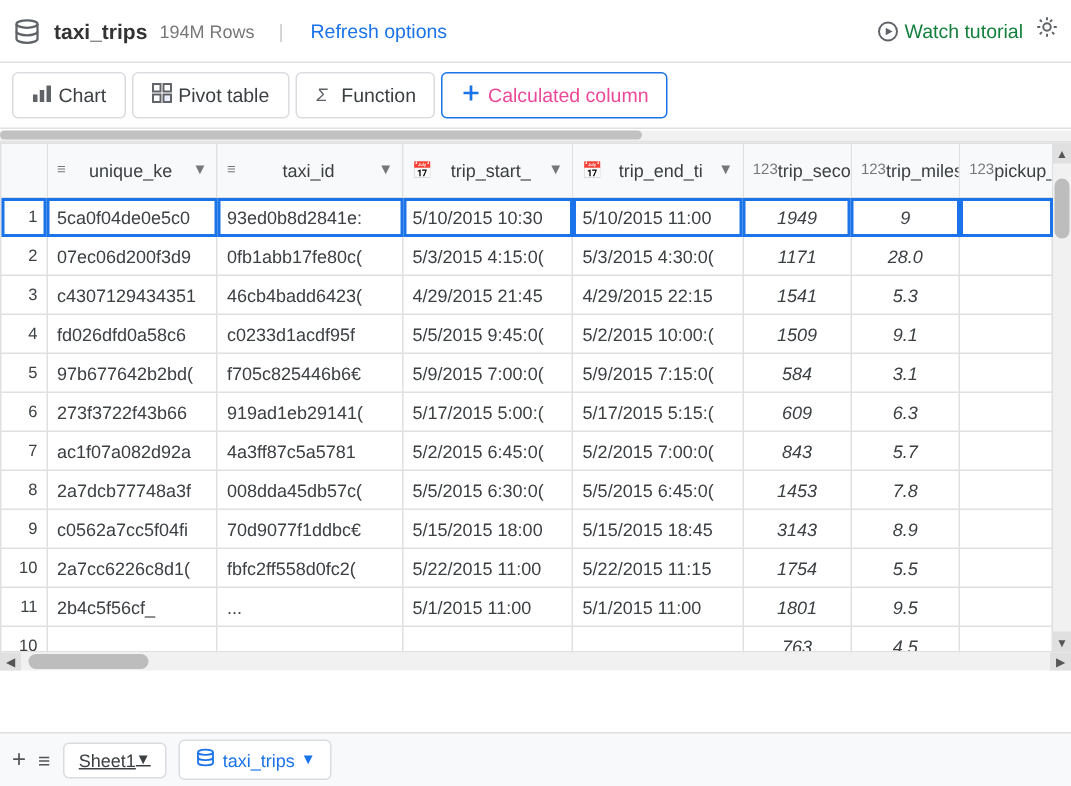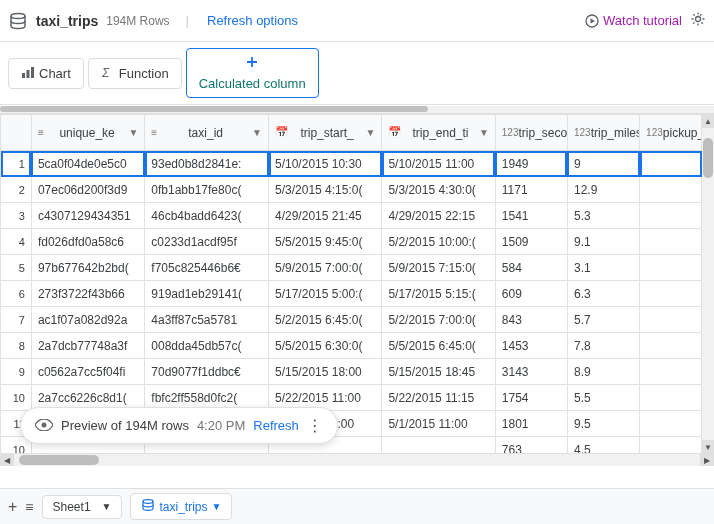--- a/index.html
+++ b/index.html
@@ -37,21 +37,21 @@
       font-size: 13px;
       font-weight: 400;
       cursor: pointer;
       background: none;
       border: none;
       padding: 4px 6px;
     }
     .header-spacer { flex: 1; }
     .watch-tutorial-btn {
       display: flex; align-items: center; gap: 4px;
-      font-size: 13px; color: #a21caf;
+      font-size: 13px; color: #15803d;
       background: none; border: none; cursor: pointer;
     }
     .send-feedback-btn {
       display: flex; align-items: center; gap: 4px;
       font-size: 13px; color: #555;
       background: none; border: none; cursor: pointer;
     }
     .settings-btn {
       background: none; border: none; cursor: pointer;
       color: #555; font-size: 16px;
@@ -73,23 +73,22 @@
       border-radius: 4px;
       background: #fff;
       font-size: 13px;
       color: #3c4043;
       cursor: pointer;
       white-space: nowrap;
       justify-content: center;
     }
     .toolbar-btn-icon { font-size: 14px; }
     .toolbar-btn.add-col {
-      color: #0f766e;
+      color: #ec4899;
       border-color: #1a73e8;
-      flex-direction: column;
     }
 
     
     .scrollbar-area {
       height: 8px;
       background: #f1f1f1;
       border-bottom: 1px solid #e0e0e0;
       position: relative;
     }
     .scrollbar-thumb {
@@ -128,21 +127,22 @@
     }
     .data-table td {
       border: 1px solid #e0e0e0;
       padding: 3px 6px;
       height: 26px;
       overflow: hidden;
       white-space: nowrap;
       color: #3c4043;
     }
     .data-table td.number {
-      text-align: left;
+      text-align: center;
+      font-style: italic;
     }
     .data-table tr:nth-child(even) td { background: #fff; }
     .data-table tr:nth-child(odd) td { background: #fff; }
     .data-table tr.selected td { outline: 2px solid #1a73e8; outline-offset: -2px; }
     .col-header-inner {
       display: flex; align-items: center; justify-content: space-between;
     }
     .col-filter { font-size: 10px; color: #777; cursor: pointer; }
     .row-number-col {
       width: 30px;
@@ -206,28 +206,29 @@
     }
     .add-sheet-btn {
       background: none; border: none; cursor: pointer;
       font-size: 16px; color: #555;
     }
     .sheet-list-btn {
       background: none; border: none; cursor: pointer;
       font-size: 14px; color: #555;
     }
     .sheet-tab {
-      display: flex; align-items: center; gap: 11px;
+      display: flex; align-items: center; gap: 0;
       padding: 4px 10px;
       border: 1px solid #dadce0;
       border-radius: 4px;
       background: #fff;
       font-size: 12px;
       color: #3c4043;
       cursor: pointer;
+      text-decoration: underline;
     }
     .dataset-tab {
       display: flex; align-items: center; gap: 4px;
       padding: 4px 10px;
       border: 1px solid #dadce0;
       border-radius: 4px;
       background: #fff;
       font-size: 12px;
       color: #1a73e8;
       cursor: pointer;
@@ -322,20 +323,31 @@
           <rect x="1" y="8" width="3" height="5" fill="#5f6368"></rect>
           <rect x="5.5" y="5" width="3" height="8" fill="#5f6368"></rect>
           <rect x="10" y="2" width="3" height="11" fill="#5f6368"></rect>
         </svg>
     </span>
     <span>Chart</span>
   </button>
   <button class="toolbar-btn">
     <span class="toolbar-btn-icon">
       <svg width="14" height="14" viewBox="0 0 14 14">
+          <rect x="1" y="1" width="5" height="5" fill="none" stroke="#5f6368" stroke-width="1.3"></rect>
+          <rect x="8" y="1" width="5" height="5" fill="none" stroke="#5f6368" stroke-width="1.3"></rect>
+          <rect x="1" y="8" width="5" height="5" fill="none" stroke="#5f6368" stroke-width="1.3"></rect>
+          <rect x="8" y="8" width="5" height="5" fill="#e8f0fe" stroke="#5f6368" stroke-width="1.3"></rect>
+        </svg>
+    </span>
+    <span>Pivot table</span>
+  </button>
+  <button class="toolbar-btn">
+    <span class="toolbar-btn-icon">
+      <svg width="14" height="14" viewBox="0 0 14 14">
           <text x="1" y="12" font-size="12" fill="#5f6368" font-style="italic">Σ</text>
         </svg>
     </span>
     <span>Function</span>
   </button>
   <button class="toolbar-btn add-col">
     <span class="toolbar-btn-icon">
       <svg width="14" height="14" viewBox="0 0 14 14">
           <path d="M7 2 v10 M2 7 h10" stroke="#1a73e8" stroke-width="1.8"></path>
         </svg>
@@ -415,21 +427,21 @@
             <td class="number">9</td>
             <td class="number"></td>
           </tr>
           <tr>
             <td class="row-number-col">2</td>
             <td class="">07ec06d200f3d9</td>
             <td class="">0fb1abb17fe80c(</td>
             <td class="">5/3/2015 4:15:0(</td>
             <td class="">5/3/2015 4:30:0(</td>
             <td class="number">1171</td>
-            <td class="number">12.9</td>
+            <td class="number">28.0</td>
             <td class="number"></td>
           </tr>
           <tr>
             <td class="row-number-col">3</td>
             <td class="">c4307129434351</td>
             <td class="">46cb4badd6423(</td>
             <td class="">4/29/2015 21:45</td>
             <td class="">4/29/2015 22:15</td>
             <td class="number">1541</td>
             <td class="number">5.3</td>
@@ -522,32 +534,20 @@
             <td class=""></td>
             <td class=""></td>
             <td class="number">763</td>
             <td class="number">4.5</td>
             <td class="number"></td>
           </tr>
         </tbody>
     </table>
   </div>
 
-  <div class="preview-toast">
-    <span class="preview-eye">
-      <svg width="18" height="12" viewBox="0 0 18 12">
-          <path d="M9 0C5 0 1.5 3 0 6c1.5 3 5 6 9 6s7.5-3 9-6C16.5 3 13 0 9 0z" fill="none" stroke="#666" stroke-width="1.3"></path>
-          <circle cx="9" cy="6" r="2.5" fill="#666"></circle>
-        </svg>
-    </span>
-    <span class="preview-text">Preview of 194M rows</span>
-    <span class="preview-time">4:20 PM</span>
-    <button class="preview-refresh">Refresh</button>
-    <span class="preview-dots">⋮</span>
-  </div>
 
   <div class="v-scrollbar">
     <div class="v-scrollbar-up">▲</div>
     <div class="v-scrollbar-track">
       <div class="v-scrollbar-thumb"></div>
     </div>
     <div class="v-scrollbar-down">▼</div>
   </div>
 </div>
 

